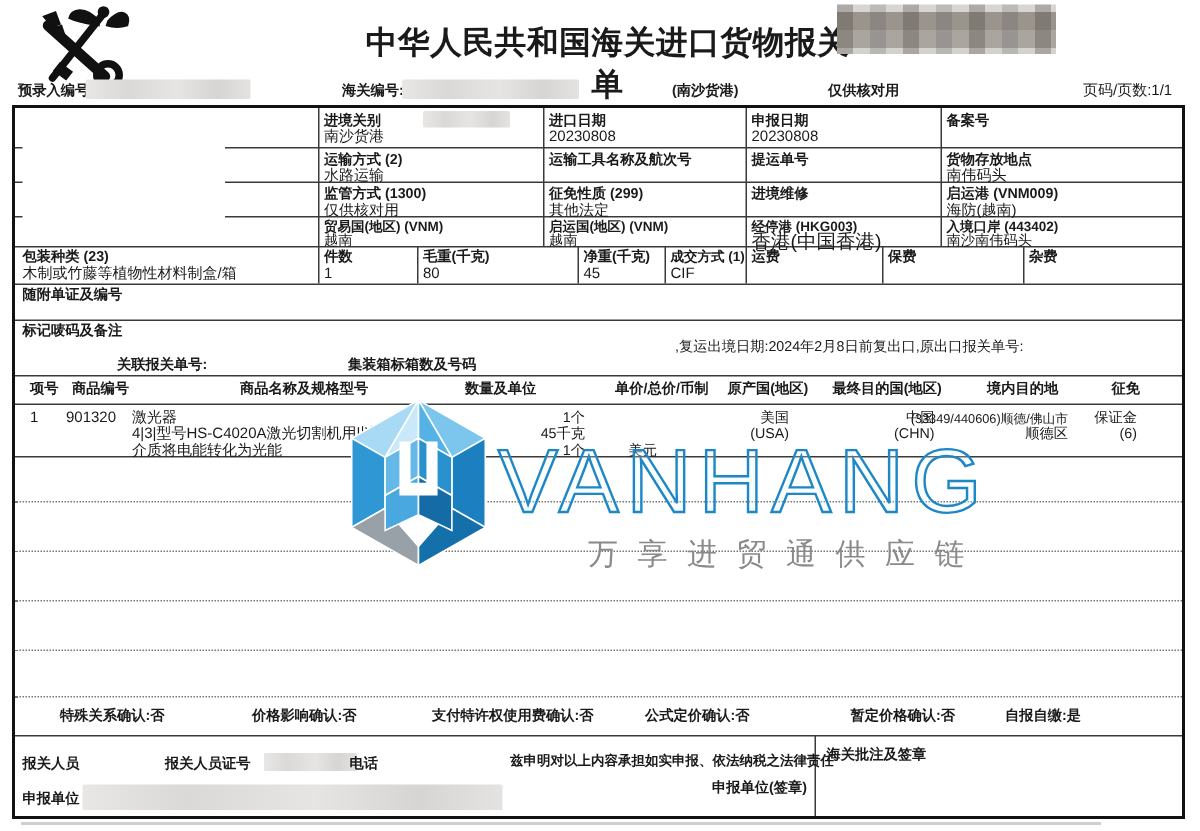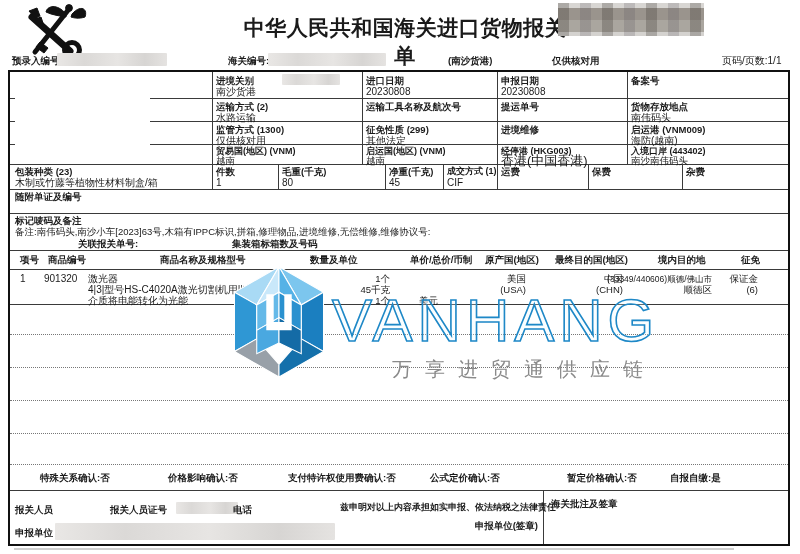--- a/index.html
+++ b/index.html
@@ -132,21 +132,21 @@
     <div class="abs val" style="left:379px;top:105px">45</div>
     <div class="abs lab" style="left:437px;top:94px;font-size:9px">成交方式 (1)</div>
     <div class="abs val" style="left:437px;top:105px">CIF</div>
     <div class="abs lab" style="left:491px;top:94px">运费</div>
     <div class="abs lab" style="left:582px;top:94px">保费</div>
     <div class="abs lab" style="left:676px;top:94px">杂费</div>
 
     <div class="abs lab" style="left:5px;top:119px">随附单证及编号</div>
 
     <div class="abs lab" style="left:5px;top:143px">标记唛码及备注</div>
-    <div class="abs val" style="left:5px;top:154px;font-size:9.5px">备注:南伟码头,南沙小车[2023]63号,木箱有IPPC标识,拼箱,修理物品,进境维修,无偿维修,维修协议号:</div>
+    <div class="abs val" style="left:440px;top:154px;font-size:9.5px">,复运出境日期:2024年2月8日前复出口,原出口报关单号:</div>
     <div class="abs lab" style="left:68px;top:166px">关联报关单号:</div>
     <div class="abs lab" style="left:222px;top:166px">集装箱标箱数及号码</div>
 
     <div class="abs lab" style="left:10px;top:182px">项号</div>
     <div class="abs lab" style="left:38px;top:182px">商品编号</div>
     <div class="abs lab" style="left:150px;top:182px">商品名称及规格型号</div>
     <div class="abs lab" style="left:300px;top:182px">数量及单位</div>
     <div class="abs lab" style="left:400px;top:182px">单价/总价/币制</div>
     <div class="abs lab" style="left:475px;top:182px">原产国(地区)</div>
     <div class="abs lab" style="left:545px;top:182px">最终目的国(地区)</div>

